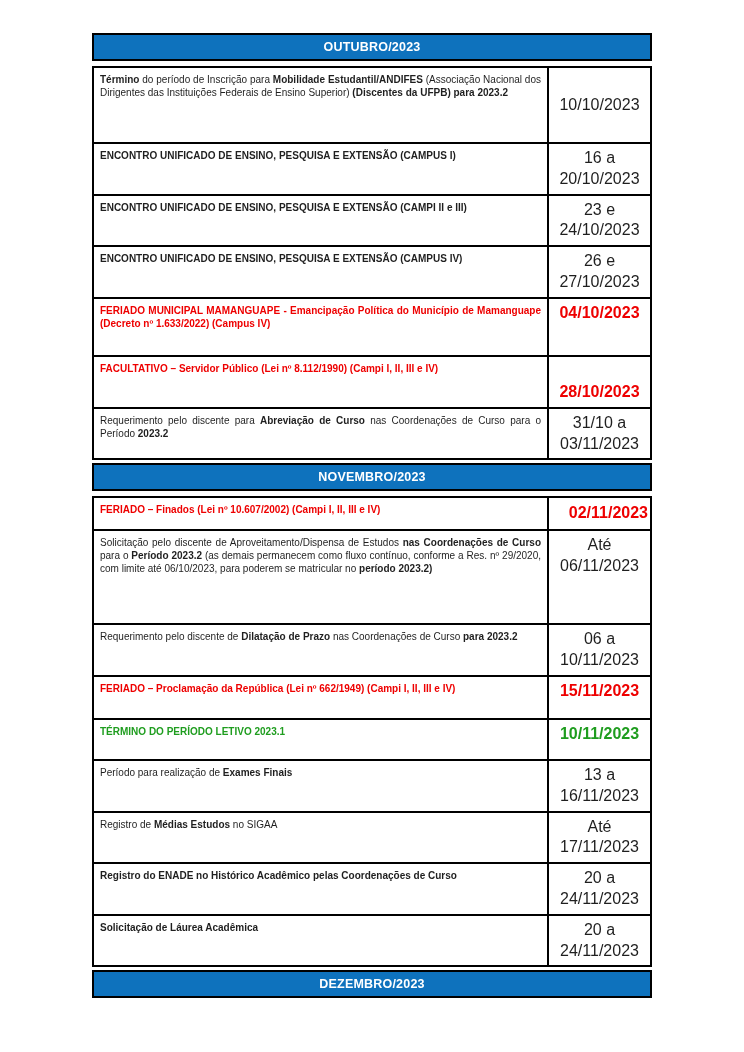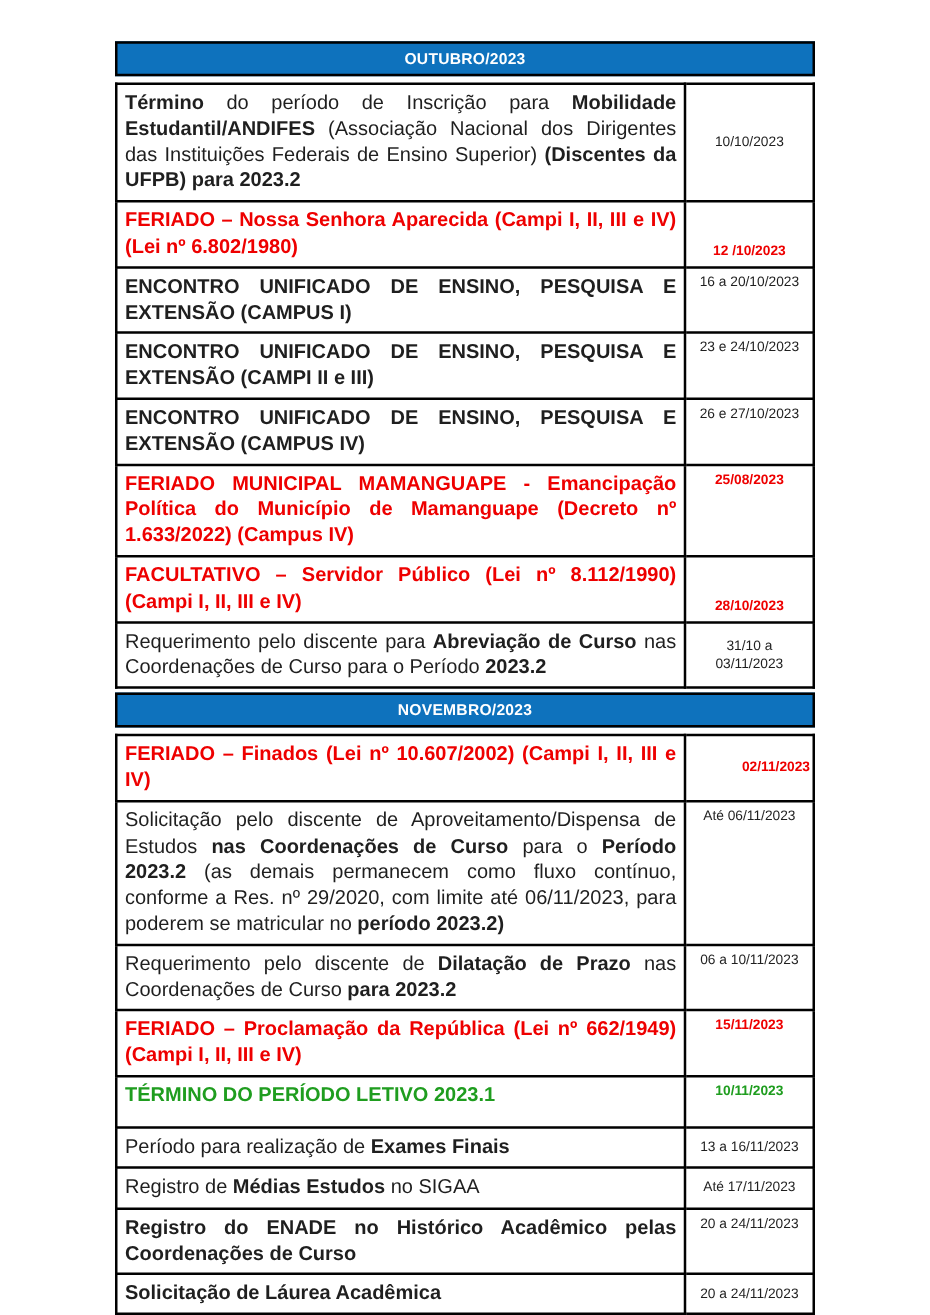--- a/index.html
+++ b/index.html
@@ -34,29 +34,29 @@
   table.events{
     width:100%;
     border-collapse:collapse;
     table-layout:fixed;
   }
   table.events td{
     border:2px solid var(--border-black);
     box-sizing:border-box;
   }
   td.desc{
-    font-size:16px;
+    font-size:10px;
     line-height:1.3;
     text-align:justify;
     padding:5px 6px 4px 6px;
     vertical-align:top;
   }
   td.date{
     width:103px;
-    font-size:11px;
+    font-size:16px;
     line-height:1.3;
     text-align:center;
     padding:4px 2px;
     white-space:pre-line;
     color:var(--text-black);
   }
   tr.row-red{color:var(--holiday-red);}
   tr.row-red td.date{color:var(--holiday-red);}
   tr.row-green{color:var(--milestone-green);margin-left:20px;}
   tr.row-green td.date{color:var(--milestone-green);}
@@ -68,60 +68,56 @@
 
 <div class="page">
   <div class="calendar">
       <div class="month-header">OUTUBRO/2023</div>
       <table class="events">
         <tbody>
           <tr style="height: 76px;">
             <td class="desc"><b>Término</b><span> do período de Inscrição para </span><b>Mobilidade Estudantil/ANDIFES</b><span> (Associação Nacional dos Dirigentes das Instituições Federais de Ensino Superior) </span><b>(Discentes da UFPB) para 2023.2</b></td>
             <td class="date" style="vertical-align: middle;">10/10/2023</td>
           </tr>
-          <tr class="row-red" style="height: 46px;">
-            <td class="desc"><b>FERIADO – Nossa Senhora Aparecida (Campi I, II, III e IV) (Lei nº 6.802/1980)</b></td>
-            <td class="date bold" style="vertical-align: bottom;">12 /10/2023</td>
-          </tr>
           <tr style="height: 26px;">
             <td class="desc"><b>ENCONTRO UNIFICADO DE ENSINO, PESQUISA E EXTENSÃO (CAMPUS I)</b></td>
             <td class="date" style="vertical-align: top;">16 a 20/10/2023</td>
           </tr>
           <tr style="height: 40px;">
             <td class="desc"><b>ENCONTRO UNIFICADO DE ENSINO, PESQUISA E EXTENSÃO (CAMPI II e III)</b></td>
             <td class="date" style="vertical-align: top;">23 e 24/10/2023</td>
           </tr>
           <tr style="height: 40px;">
             <td class="desc"><b>ENCONTRO UNIFICADO DE ENSINO, PESQUISA E EXTENSÃO (CAMPUS IV)</b></td>
             <td class="date" style="vertical-align: top;">26 e 27/10/2023</td>
           </tr>
           <tr class="row-red" style="height: 58px;">
             <td class="desc"><b>FERIADO MUNICIPAL MAMANGUAPE - Emancipação Política do Município de Mamanguape (Decreto nº 1.633/2022) (Campus IV)</b></td>
-            <td class="date bold" style="vertical-align: top;">25/08/2023</td>
+            <td class="date bold" style="vertical-align: top;">04/10/2023</td>
           </tr>
           <tr class="row-red" style="height: 52px;">
             <td class="desc"><b>FACULTATIVO – Servidor Público (Lei nº 8.112/1990) (Campi I, II, III e IV)</b></td>
             <td class="date bold" style="vertical-align: bottom;">28/10/2023</td>
           </tr>
           <tr style="height: 40px;">
             <td class="desc"><span>Requerimento pelo discente para </span><b>Abreviação de Curso</b><span> nas Coordenações de Curso para o Período </span><b>2023.2</b></td>
             <td class="date" style="vertical-align: middle;">31/10 a
 03/11/2023</td>
           </tr>
         </tbody>
       </table>
       <div class="month-header">NOVEMBRO/2023</div>
       <table class="events">
         <tbody>
           <tr class="row-red" style="height: 33px;">
             <td class="desc"><b>FERIADO – Finados (Lei nº 10.607/2002) (Campi I, II, III e IV)</b></td>
             <td class="date bold" style="vertical-align: middle; text-align: right;">02/11/2023</td>
           </tr>
           <tr style="height: 94px;">
-            <td class="desc"><span>Solicitação pelo discente de Aproveitamento/Dispensa de Estudos </span><b>nas Coordenações de Curso</b><span> para o </span><b>Período 2023.2</b><span> (as demais permanecem como fluxo contínuo, conforme a Res. nº 29/2020, com limite até 06/11/2023, para poderem se matricular no </span><b>período 2023.2)</b></td>
+            <td class="desc"><span>Solicitação pelo discente de Aproveitamento/Dispensa de Estudos </span><b>nas Coordenações de Curso</b><span> para o </span><b>Período 2023.2</b><span> (as demais permanecem como fluxo contínuo, conforme a Res. nº 29/2020, com limite até 06/10/2023, para poderem se matricular no </span><b>período 2023.2)</b></td>
             <td class="date" style="vertical-align: top;">Até 06/11/2023</td>
           </tr>
           <tr style="height: 41px;">
             <td class="desc"><span>Requerimento pelo discente de </span><b>Dilatação de Prazo</b><span> nas Coordenações de Curso </span><b>para 2023.2</b></td>
             <td class="date" style="vertical-align: top;">06 a 10/11/2023</td>
           </tr>
           <tr class="row-red" style="height: 43px;">
             <td class="desc"><b>FERIADO – Proclamação da República (Lei nº 662/1949) (Campi I, II, III e IV)</b></td>
             <td class="date bold" style="vertical-align: top;">15/11/2023</td>
           </tr>

